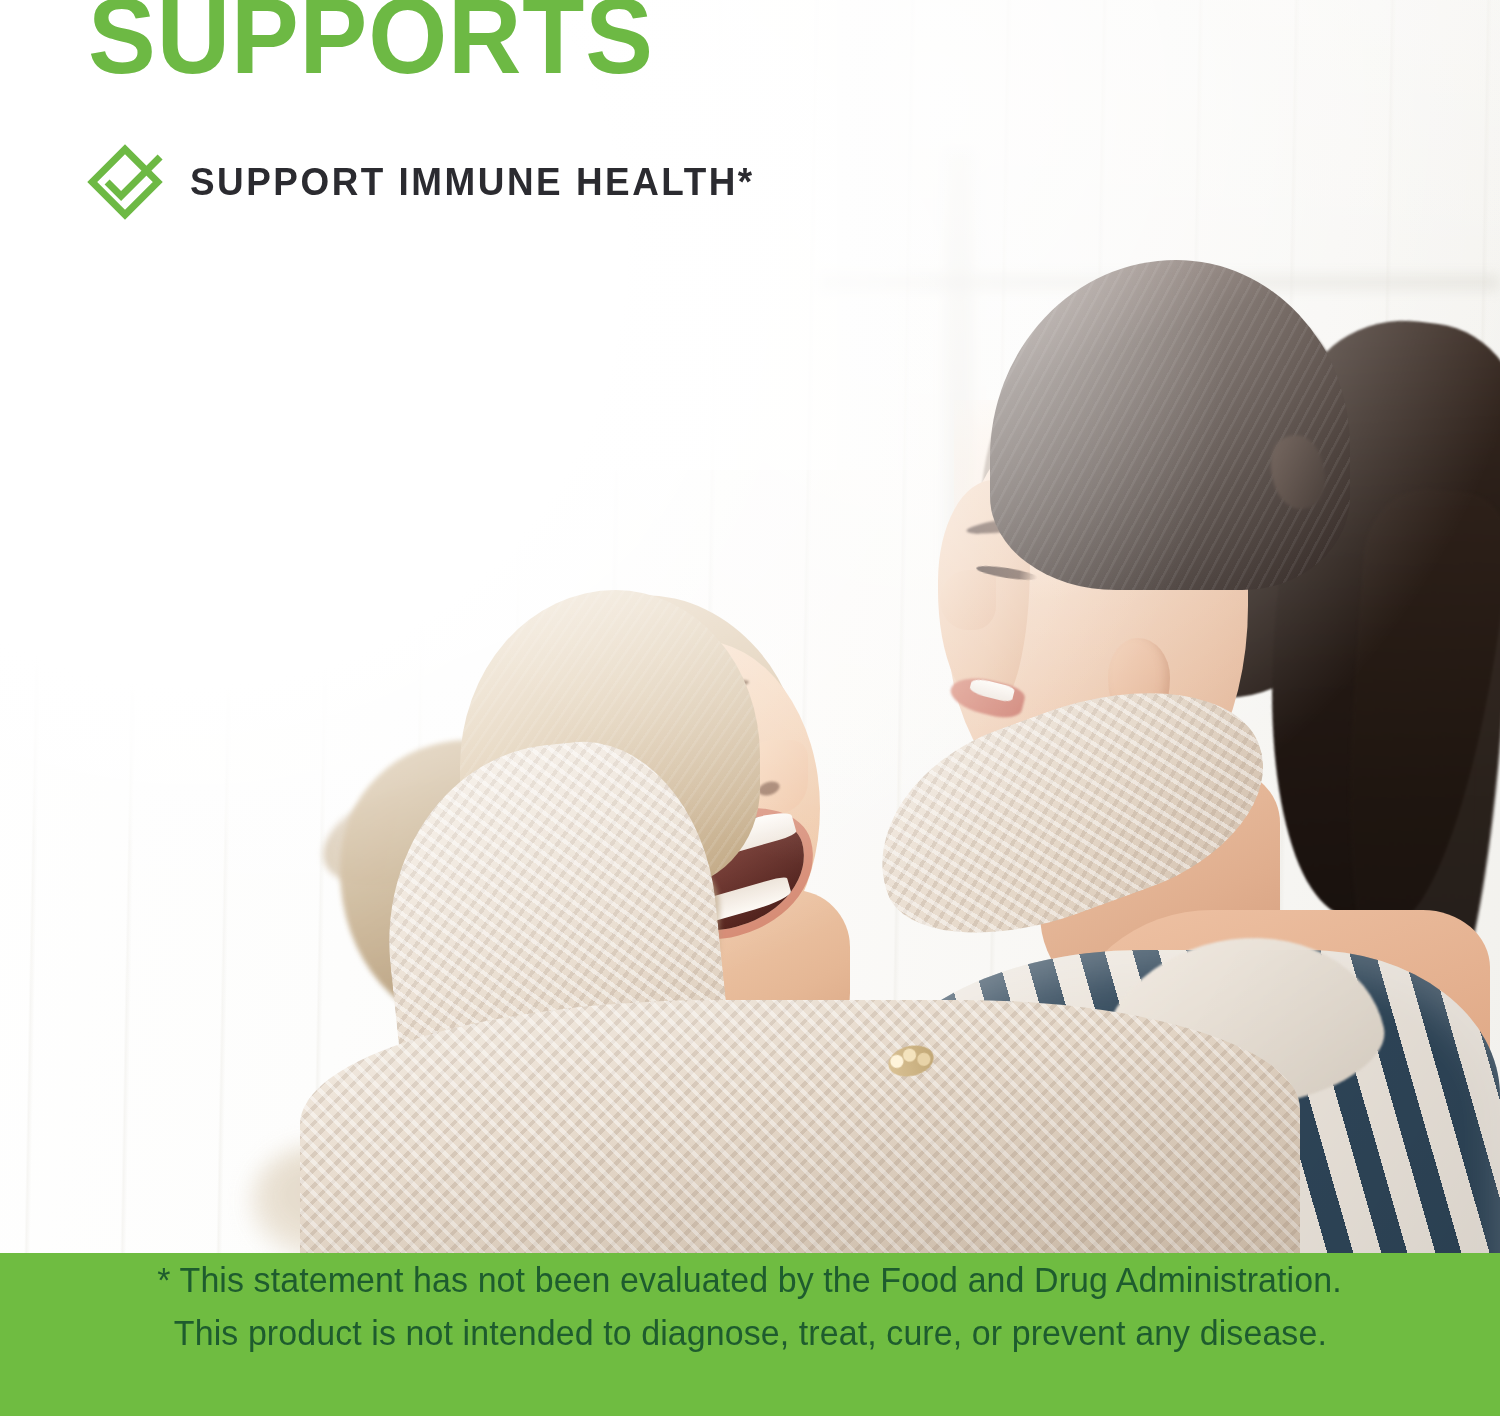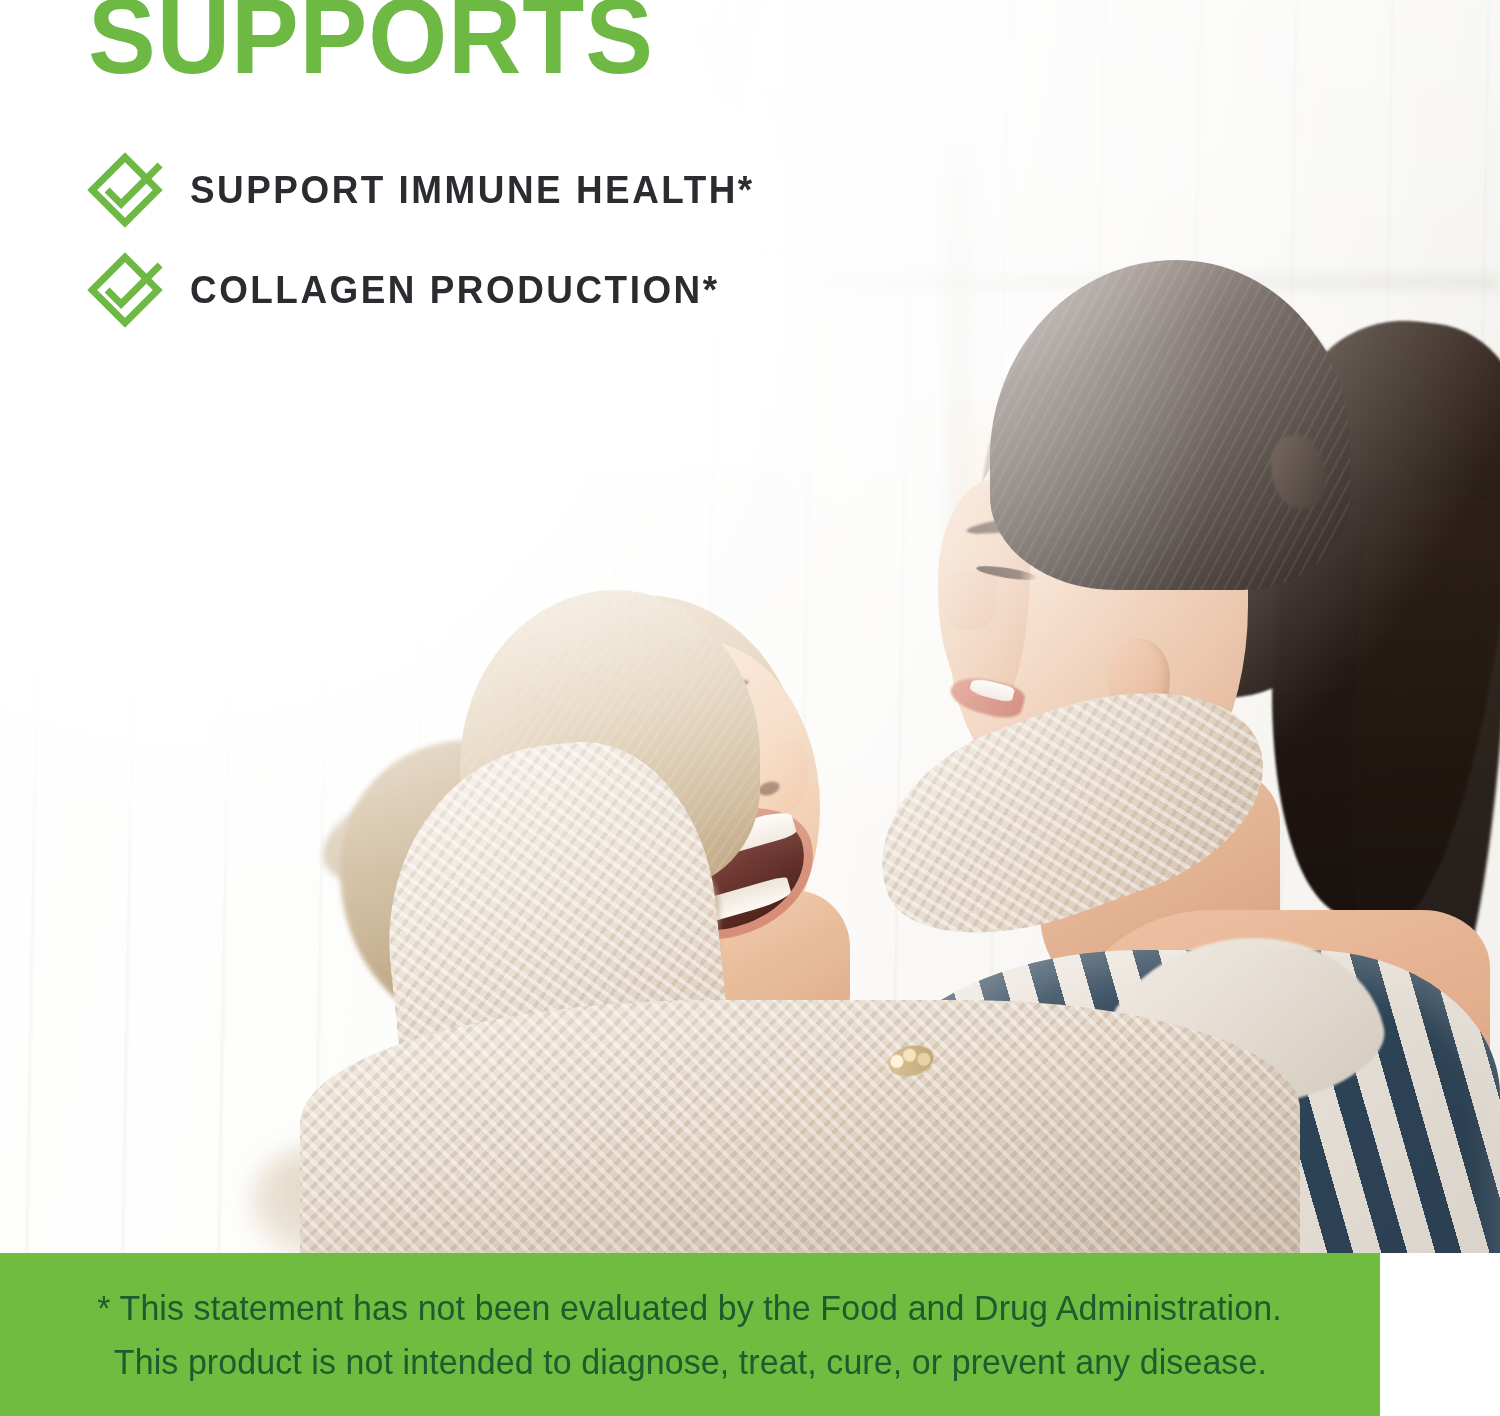--- a/index.html
+++ b/index.html
@@ -390,21 +390,21 @@
     color:#6DB944;
     font-family:"Liberation Sans Narrow","Liberation Sans", sans-serif;
     transform:scaleX(.94);
     transform-origin:left center;
     line-height:1;
     white-space:nowrap;
   }
 
   .bullets {
     position:absolute;
-    left:86px; top:140px;
+    left:86px; top:132px;
     width:860px;
   }
   .bullet-row {
     display:flex;
     align-items:center;
     height:100px;
   }
   .check-icon { width:78px; height:78px; flex:0 0 78px; }
   .bullet-label {
     margin-left:26px;
@@ -415,26 +415,25 @@
     font-family:"Liberation Sans Narrow","Liberation Sans", sans-serif;
     transform:scaleX(.97);
     transform-origin:left center;
     white-space:nowrap;
   }
 
   
   .banner {
     position:absolute;
     left:0; top:1253px;
-    width:1380px; height:163px;
+    width:1500px; height:163px;
     background:#6FBC41;
     display:flex;
     flex-direction:column;
     align-items:center;
-    justify-content:center;
   }
   .banner-line {
     color:#1E5C2E;
     font-size:35px;
     font-weight:400;
     line-height:1.52;
     letter-spacing:.1px;
     font-family:"Liberation Sans Narrow","Liberation Sans", sans-serif;
     transform:scaleX(.97);
     white-space:nowrap;
@@ -512,27 +511,20 @@
   <div class="bullets">
 
     <div class="bullet-row">
       <svg class="check-icon" viewBox="0 0 100 100">
         <path d="M50 8 L92 50 L50 92 L8 50 Z" fill="none" stroke="#6DB944" stroke-width="9" stroke-linejoin="miter"></path>
         <path d="M27 50 L45 68 L95 18" fill="none" stroke="#6DB944" stroke-width="9" stroke-linecap="butt" stroke-linejoin="miter"></path>
       </svg>
       <span class="bullet-label">SUPPORT IMMUNE HEALTH*</span>
     </div>
 
-    <div class="bullet-row">
-      <svg class="check-icon" viewBox="0 0 100 100">
-        <path d="M50 8 L92 50 L50 92 L8 50 Z" fill="none" stroke="#6DB944" stroke-width="9" stroke-linejoin="miter"></path>
-        <path d="M27 50 L45 68 L95 18" fill="none" stroke="#6DB944" stroke-width="9" stroke-linecap="butt" stroke-linejoin="miter"></path>
-      </svg>
-      <span class="bullet-label">COLLAGEN PRODUCTION*</span>
-    </div>
 
 
   </div>
 
   <div class="banner">
     <div class="banner-line">* This statement has not been evaluated by the Food and Drug Administration.</div>
     <div class="banner-line">This product is not intended to diagnose, treat, cure, or prevent any disease.</div>
   </div>
 
 </div>

